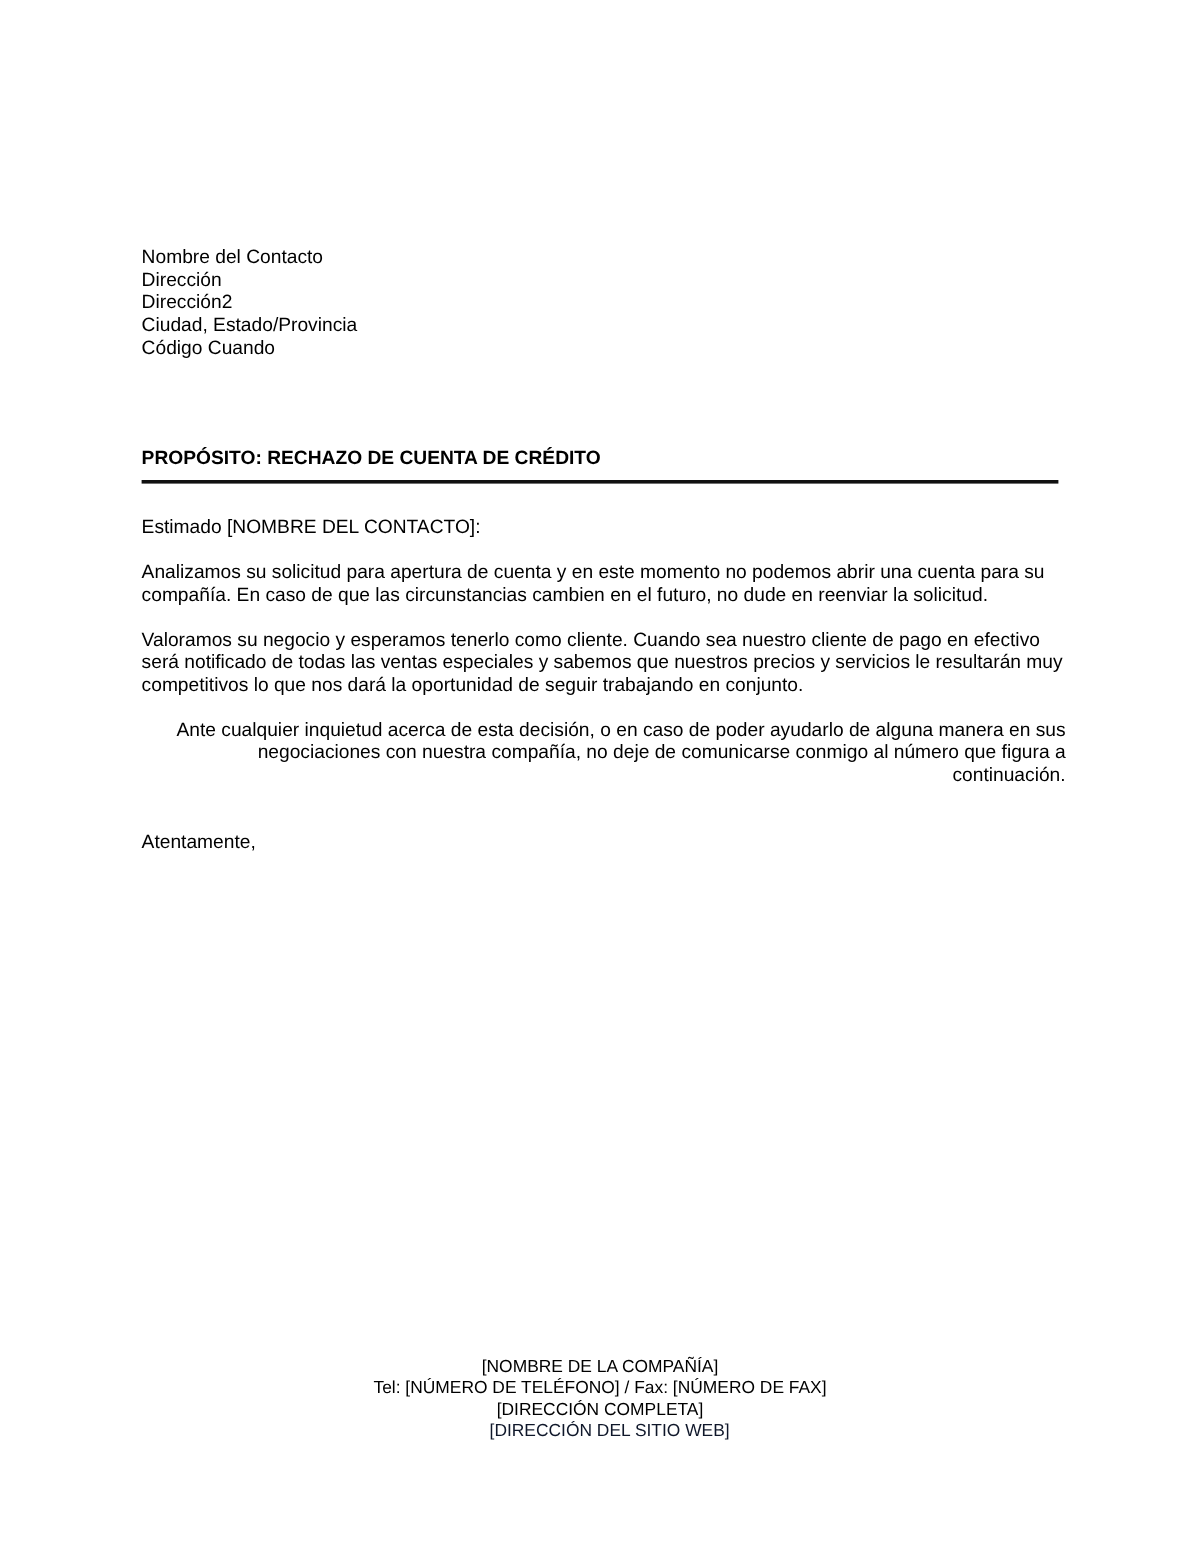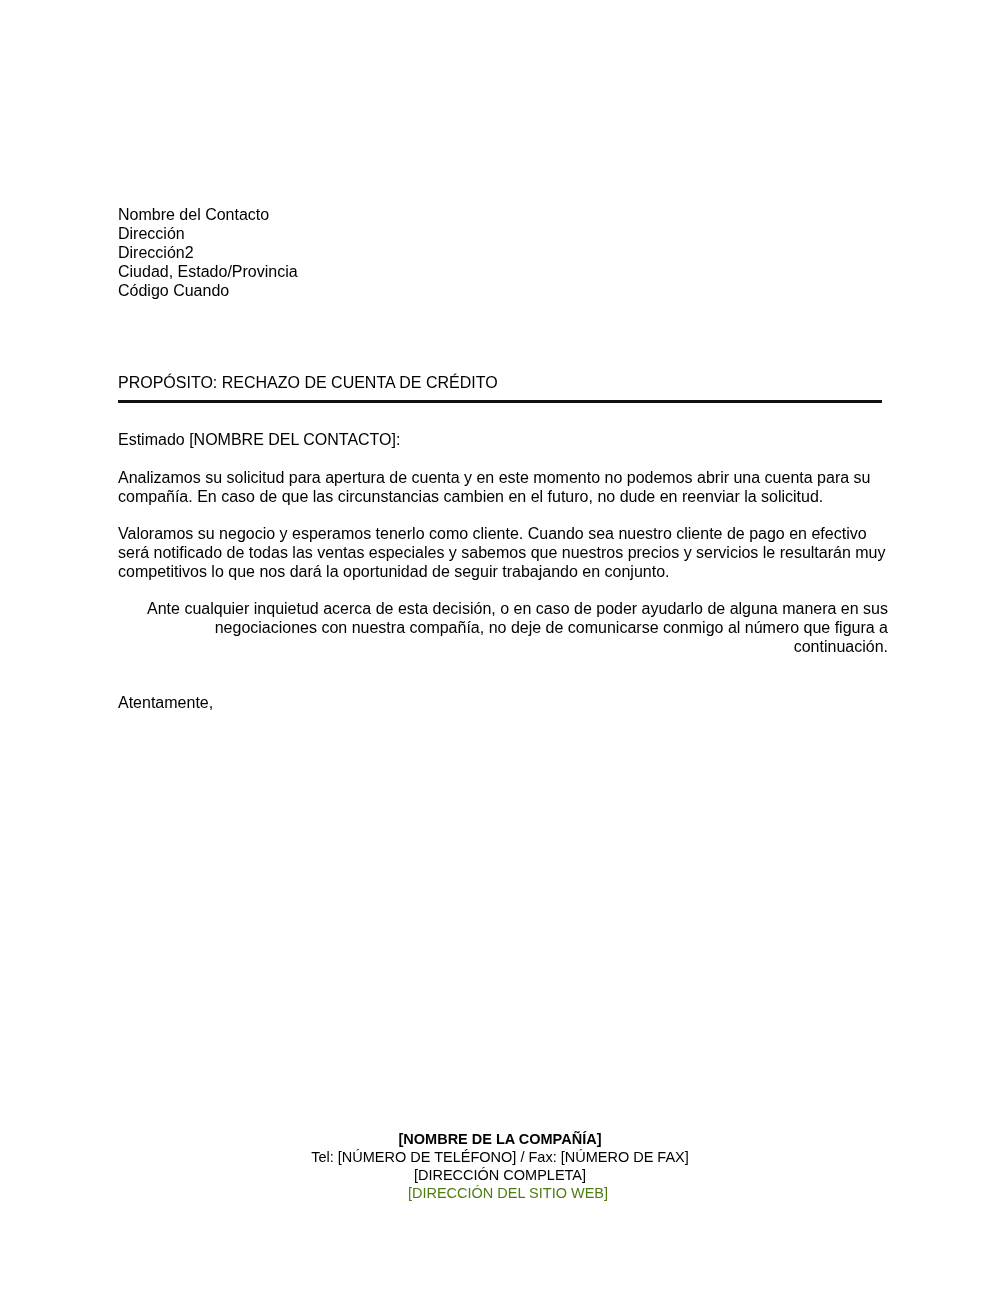--- a/index.html
+++ b/index.html
@@ -26,21 +26,21 @@
       position: absolute;
       left: 118px;
       top: 205px;
     }
     .address-block div { height: 19px; white-space: nowrap; }
 
     .subject {
       position: absolute;
       left: 118px;
       top: 373px;
-      font-weight: normal;
+      font-weight: bold;
       font-size: 16px;
       letter-spacing: 0;
     }
     .rule {
       position: absolute;
       left: 118px;
       top: 400px;
       width: 764px;
       height: 3px;
       background: #111111;
@@ -66,22 +66,22 @@
 
     .footer {
       position: absolute;
       left: 0;
       width: 1000px;
       top: 1130px;
       text-align: center;
       font-size: 14.5px;
       line-height: 18px;
     }
-    .footer .company { font-weight: bold; }
-    .footer .web { color: #4d7c0f; margin-left: 16px; }
+    .footer .company { font-weight: normal; }
+    .footer .web { color: #0f172a; margin-left: 16px; }
   </style>
 </head>
 <body>
 
 <div class="page">
 
   <div class="address-block">
     <div>Nombre del Contacto</div>
     <div>Dirección</div>
     <div>Dirección2</div>

